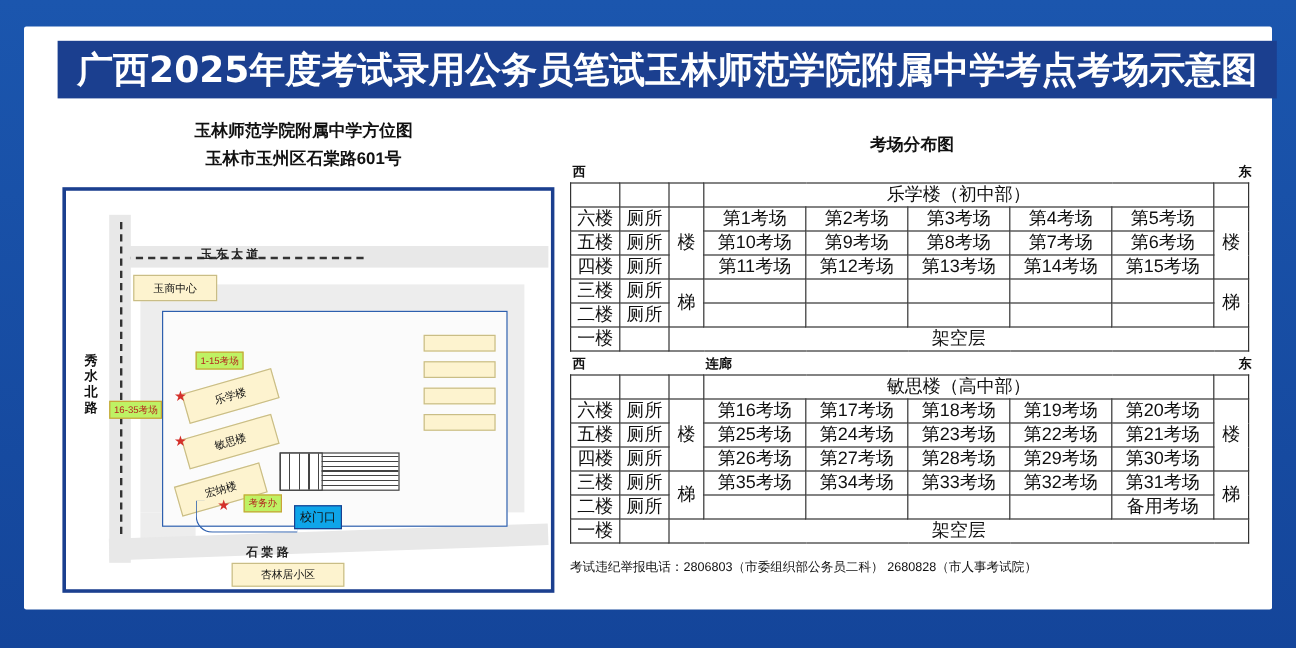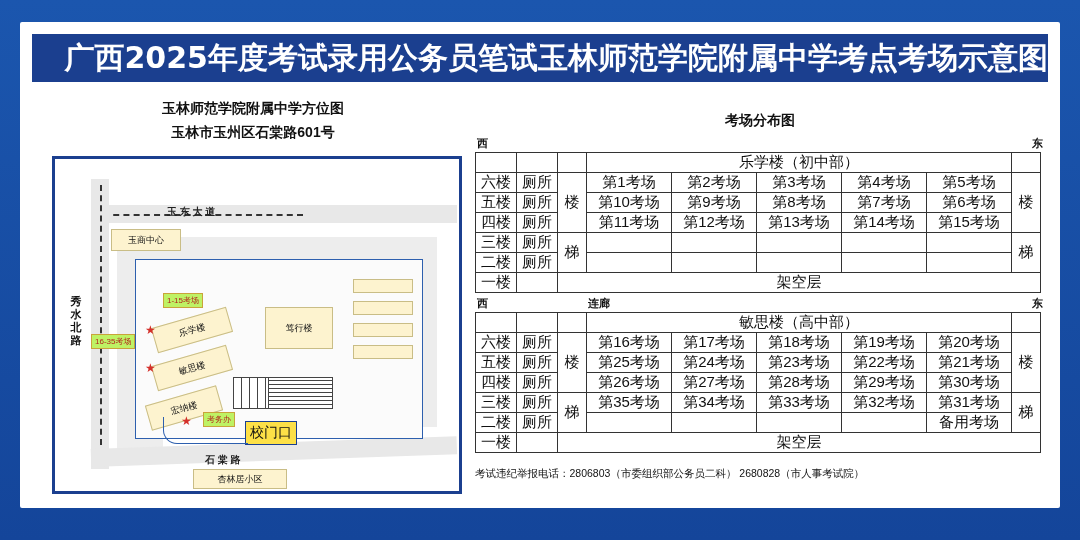--- a/index.html
+++ b/index.html
@@ -24,28 +24,28 @@
     left: 20px;
     top: 22px;
     width: 1040px;
     height: 486px;
     background: #ffffff;
     border-radius: 2px;
   }
   
   .title-bar {
     position: absolute;
-    left: 12px;
+    left: 28px;
     top: 12px;
     width: 1016px;
     height: 48px;
     background: #1b3f8f;
     display: flex;
     align-items: center;
-    justify-content: flex-end;
+    justify-content: center;
     overflow: hidden;
   }
   .title-text {
     color: #ffffff;
     font-size: 30px;
     font-weight: bold;
     letter-spacing: 0px;
     white-space: nowrap;
     font-family: "DejaVu Sans", "Liberation Sans", sans-serif;
   }
@@ -138,23 +138,23 @@
     white-space: nowrap;
   }
   .star {
     position: absolute;
     color: #d4302a;
     font-size: 12px;
     line-height: 12px;
   }
   .gate {
     position: absolute;
-    background: #fde047;
+    background: #0ea5e9;
     border: 1.5px solid #1b3f8f;
-    font-size: 14px;
+    font-size: 10px;
     color: #111;
     padding: 2px 4px;
     white-space: nowrap;
   }
   .hatch {
     position: absolute;
     border: 1px solid #444;
     background: repeating-linear-gradient(
       0deg, #ffffff 0 3px, #444 3px 4px);
   }
@@ -277,21 +277,20 @@
 
           <div class="bldg" style="left:138px; top:310px; width:92px; height:18px;">杏林居小区</div>
 
           <div class="campus" style="left:80px; top:100px; width:286px; height:178px;"></div>
 
           <div class="bldg" style="left:298px; top:120px; width:58px; height:12px;"></div>
           <div class="bldg" style="left:298px; top:142px; width:58px; height:12px;"></div>
           <div class="bldg" style="left:298px; top:164px; width:58px; height:12px;"></div>
           <div class="bldg" style="left:298px; top:186px; width:58px; height:12px;"></div>
 
-          <div class="bldg" style="left:210px; top:148px; width:66px; height:40px;">笃行楼</div>
 
           <div class="hatch" style="left:178px; top:218px; width:98px; height:30px;"></div>
           <div class="hatch-v" style="left:178px; top:218px; width:34px; height:30px;"></div>
 
           <div class="bldg bldg-rot" style="left:98px; top:158px; width:76px; height:24px;">
             <span>乐学楼</span>
           </div>
           <div class="star" style="left:90px; top:165px;">★</div>
           <div class="tag" style="left:108px; top:134px;">1-15考场</div>
 

